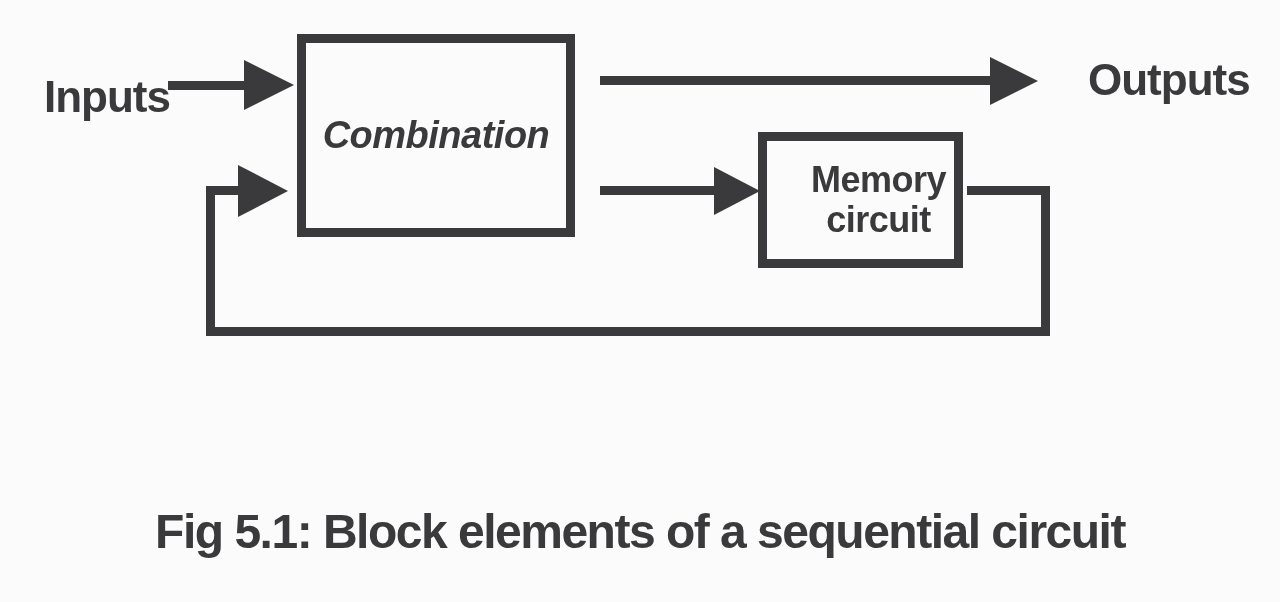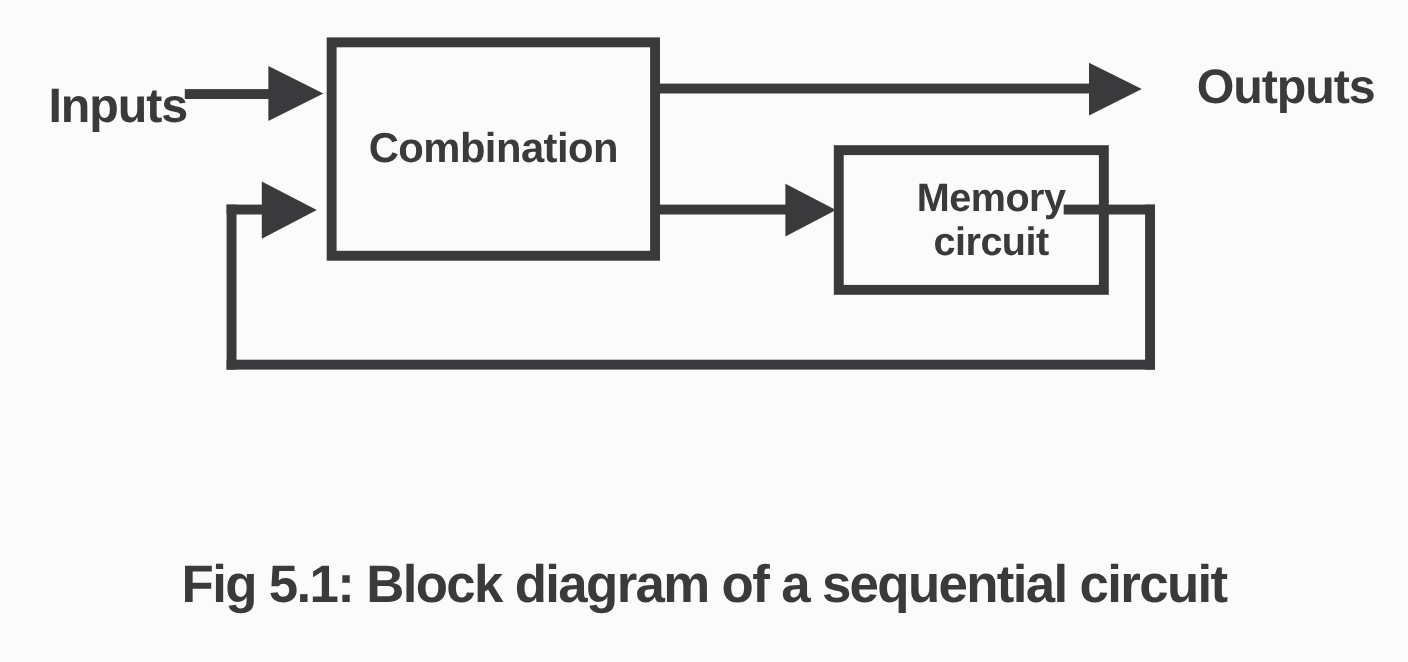--- a/index.html
+++ b/index.html
@@ -76,38 +76,38 @@
 </style>
 </head>
 <body>
 
 <div id="stage">
 
   <div class="io-label" style="left:44px;top:58px;margin-top:15px;">Inputs</div>
   <div class="line" style="left:168px;top:81px;width:78px;height:9px;"></div>
   <div class="arrowhead-right" style="left:244px;top:60px;"></div>
 
-  <div class="box" id="combination-box" style="left:297px;top:34px;width:303px;height:203px;">
+  <div class="box" id="combination-box" style="left:297px;top:34px;width:278px;height:203px;font-style:italic;">
     <div class="box-label">Combination</div>
   </div>
 
   <div class="line" style="left:600px;top:76px;width:392px;height:9px;"></div>
   <div class="arrowhead-right" style="left:990px;top:57px;border-top-width:24px;border-bottom-width:24px;border-left-width:48px;"></div>
   <div class="io-label" style="left:1088px;top:56px;">Outputs</div>
 
   <div class="line" style="left:600px;top:186px;width:118px;height:9px;"></div>
   <div class="arrowhead-right" style="left:714px;top:167px;border-top-width:24px;border-bottom-width:24px;border-left-width:46px;"></div>
 
-  <div class="box" id="memory-box" style="left:758px;top:132px;width:250px;height:136px;padding-left:36px;">
+  <div class="box" id="memory-box" style="left:758px;top:132px;width:205px;height:136px;padding-left:36px;">
     <div class="box-label">Memory</div>
     <div class="box-label">circuit</div>
   </div>
 
   <div class="line" style="left:967px;top:186px;width:83px;height:9px;"></div>
   <div class="line" style="left:1041px;top:186px;width:9px;height:150px;"></div>
   <div class="line" style="left:206px;top:327px;width:844px;height:9px;"></div>
   <div class="line" style="left:206px;top:186px;width:9px;height:150px;"></div>
   <div class="line" style="left:206px;top:186px;width:34px;height:9px;"></div>
   <div class="arrowhead-right" style="left:238px;top:165px;border-top-width:26px;border-bottom-width:26px;"></div>
 
-  <div id="caption">Fig 5.1: Block diagram of a sequential circuit</div>
+  <div id="caption">Fig 5.1: Block elements of a sequential circuit</div>
 
 </div>
 
 </body></html>

